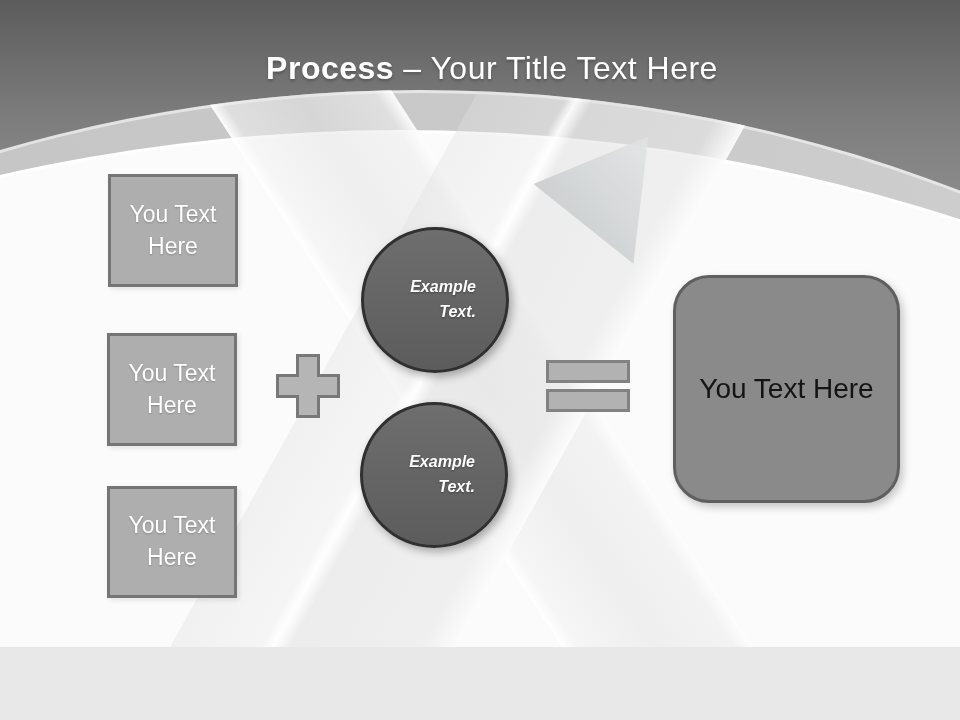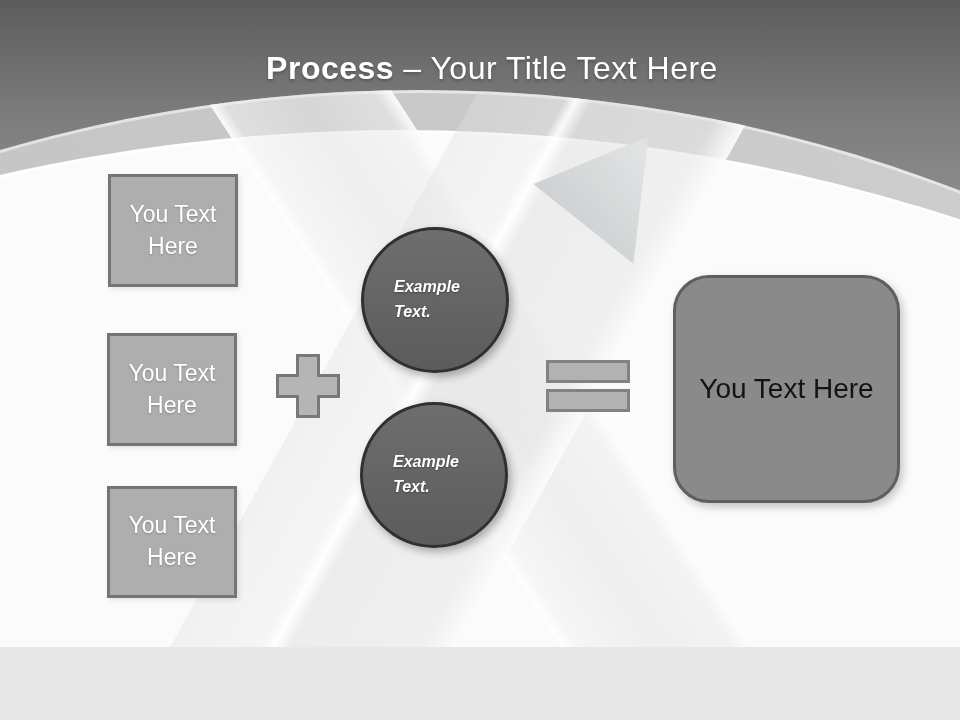--- a/index.html
+++ b/index.html
@@ -49,21 +49,21 @@
   .inbox.b2{left:107px;top:333px;}
   .inbox.b3{left:107px;top:486px;height:112px;}
 
   .op{position:absolute;z-index:10;}
   .op.plus{left:276px;top:354px;}
   .op.equals{left:546px;top:360px;}
 
   .bubble{position:absolute;width:148px;height:146px;border-radius:50%;box-sizing:border-box;
     background:linear-gradient(180deg,#6e6e6e 0%,#646464 55%,#5c5c5c 100%);
     border:3px solid #303030;z-index:11;
-    display:flex;align-items:center;justify-content:center;text-align:left;
+    display:flex;align-items:center;justify-content:center;text-align:right;
     color:#ffffff;font-size:16px;font-weight:700;font-style:italic;line-height:1.55;
     padding:0 30px;box-shadow:3px 4px 8px rgba(0,0,0,0.30);
     text-shadow:0 1px 2px rgba(0,0,0,0.35);}
   .bubble.c1{left:361px;top:227px;}
   .bubble.c2{left:360px;top:402px;}
 
   .result{position:absolute;left:673px;top:275px;width:227px;height:228px;box-sizing:border-box;
     background:#8a8a8a;border:3px solid #5f5f5f;border-radius:36px;z-index:10;
     display:flex;align-items:center;justify-content:center;text-align:center;
     color:#141414;font-size:28px;box-shadow:3px 4px 9px rgba(0,0,0,0.22);}

